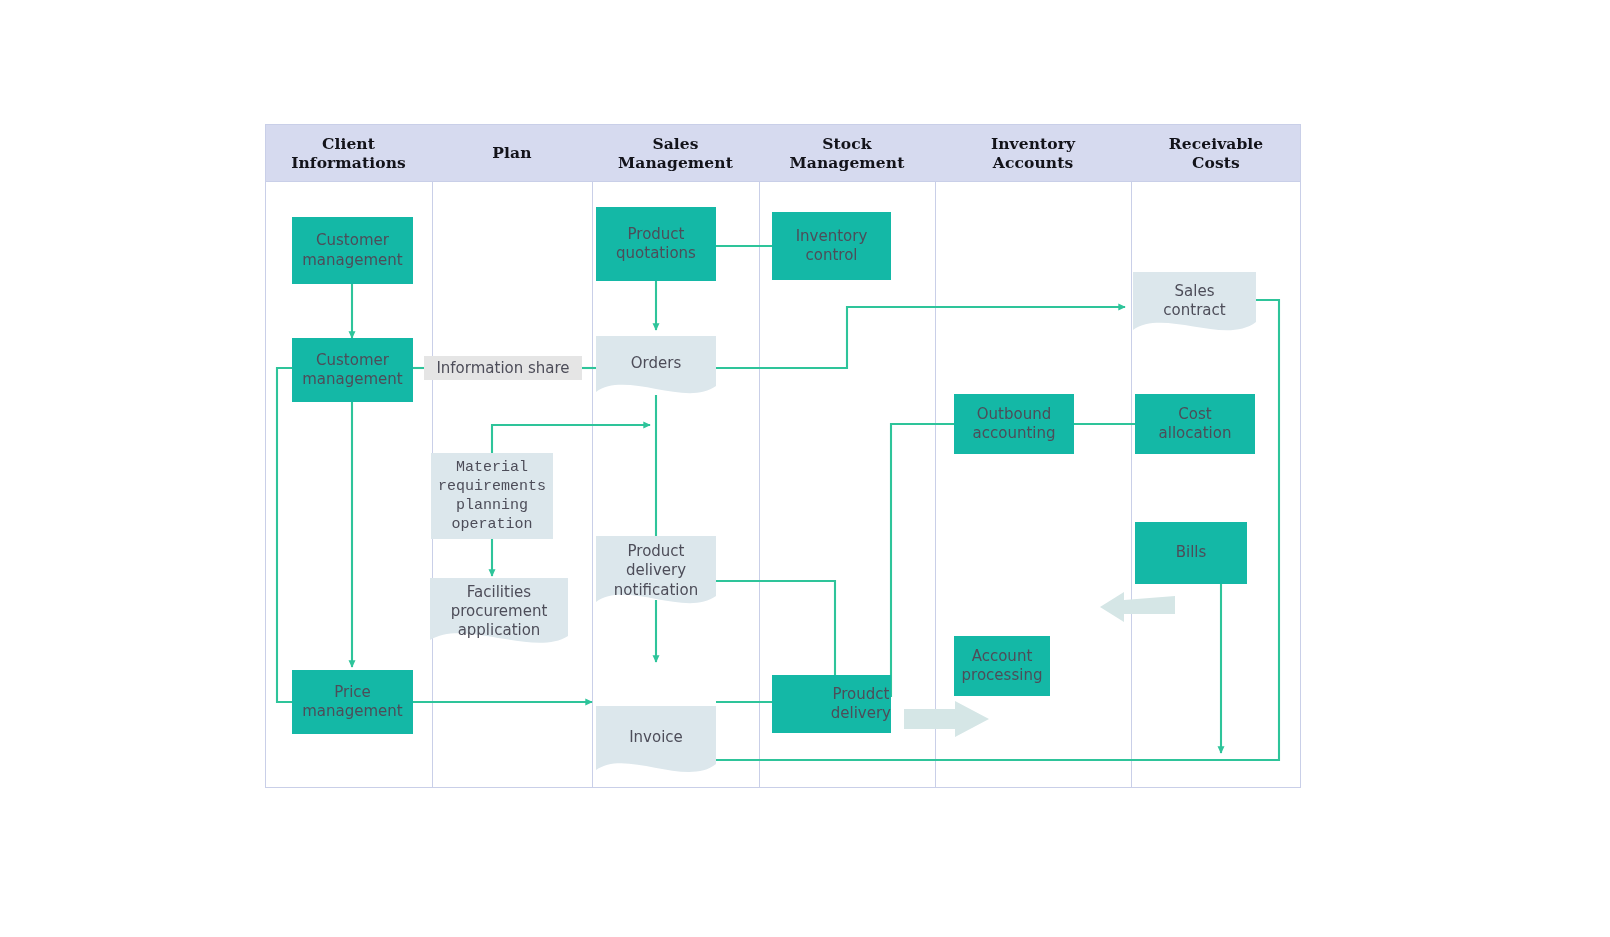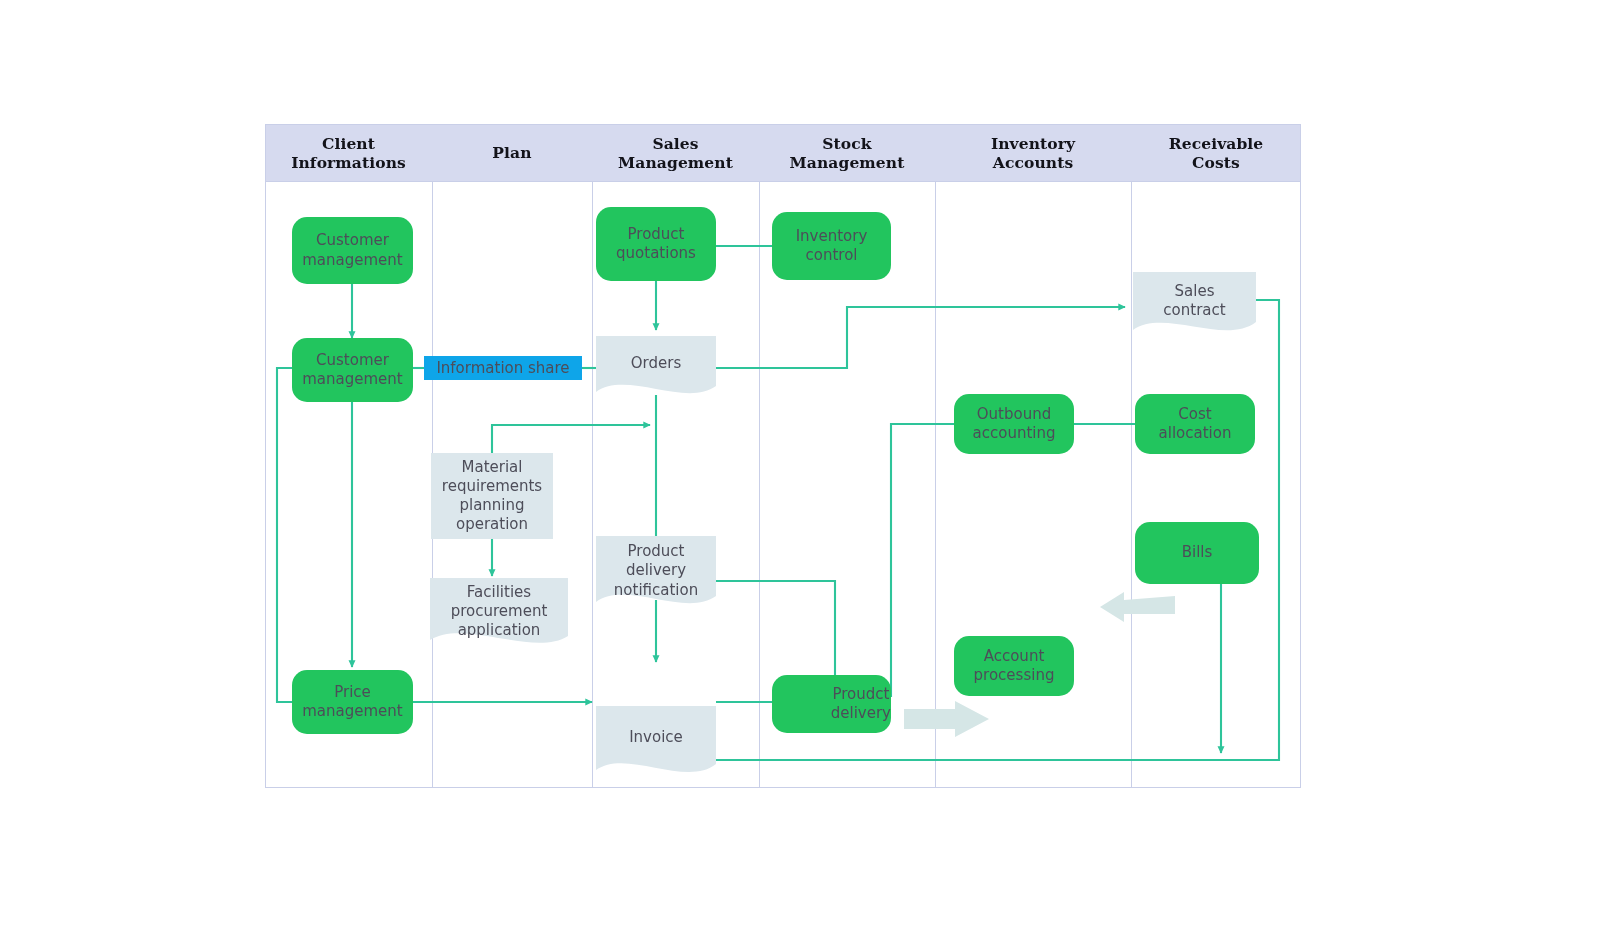--- a/index.html
+++ b/index.html
@@ -38,31 +38,31 @@
 
   
   .node{
     position:absolute;box-sizing:border-box;
     display:flex;align-items:center;justify-content:center;
     text-align:center;
     font-size:15px;color:#4d4d59;line-height:1.28;
     white-space:pre-line;
     font-family:"DejaVu Sans", sans-serif;
   }
-  .node.pink{background:#22c55e;border-radius:15px;}
+  .node.pink{background:#14b8a6;}
   .node.blue{background:#dce7ec;}
   .node.doc{background:transparent;}
   .node.doc .doc-svg{position:absolute;inset:0;width:100%;height:100%;}
   .node.doc .doc-label{position:relative;z-index:2;width:100%;}
 
   .plain-label{
     position:absolute;
     font-size:15px;color:#4d4d59;
     display:flex;align-items:center;justify-content:center;
-    white-space:nowrap;background:#0ea5e9;padding:0 3px;
+    white-space:nowrap;background:#e5e5e5;padding:0 3px;
   }
 
   
   #wires{position:absolute;left:0;top:0;width:1610px;height:937px;pointer-events:none;}
 </style>
 </head>
 <body>
 
 <div id="stage">
 
@@ -148,21 +148,21 @@
   <div class="node pink" style="left:292px;top:338px;width:121px;height:64px;">
     <span>Customer
 management</span>
   </div>
 
   <div class="node pink" style="left:292px;top:670px;width:121px;height:64px;">
     <span>Price
 management</span>
   </div>
 
-  <div class="node blue" style="left:431px;top:453px;width:122px;height:86px;">
+  <div class="node blue" style="left:431px;top:453px;width:122px;height:86px;font-family:Liberation Mono, monospace;">
     <span>Material
 requirements
 planning
 operation</span>
   </div>
 
   <div class="node doc" style="left:430px;top:578px;width:138px;height:75px;">
     <svg class="doc-svg" viewBox="0 0 124 75" preserveAspectRatio="none">
       <path d="M0,0 H124 V58 C93,80 31,40 0,62 Z" fill="#dce7ec"></path>
     </svg>
@@ -207,37 +207,37 @@
   <div class="node pink" style="left:772px;top:675px;width:119px;height:58px;justify-content:flex-end;">
     <span>Proudct
 delivery</span>
   </div>
 
   <div class="node pink" style="left:954px;top:394px;width:120px;height:60px;">
     <span>Outbound
 accounting</span>
   </div>
 
-  <div class="node pink" style="left:954px;top:636px;width:120px;height:60px;">
+  <div class="node pink" style="left:954px;top:636px;width:96px;height:60px;">
     <span>Account
 processing</span>
   </div>
 
   <div class="node doc" style="left:1133px;top:272px;width:123px;height:68px;">
     <svg class="doc-svg" viewBox="0 0 123 68" preserveAspectRatio="none">
       <path d="M0,0 H123 V50 C92,74 31,36 0,58 Z" fill="#dce7ec"></path>
     </svg>
     <span class="doc-label" style="margin-top:-10px;">Sales
 contract</span>
   </div>
 
   <div class="node pink" style="left:1135px;top:394px;width:120px;height:60px;">
     <span>Cost
 allocation</span>
   </div>
 
-  <div class="node pink" style="left:1135px;top:522px;width:124px;height:62px;">
+  <div class="node pink" style="left:1135px;top:522px;width:112px;height:62px;">
     <span>Bills</span>
   </div>
 
   <div class="plain-label" style="left:424px;top:356px;width:152px;height:24px;">Information share</div>
 
 </div>
 
 </body></html>

